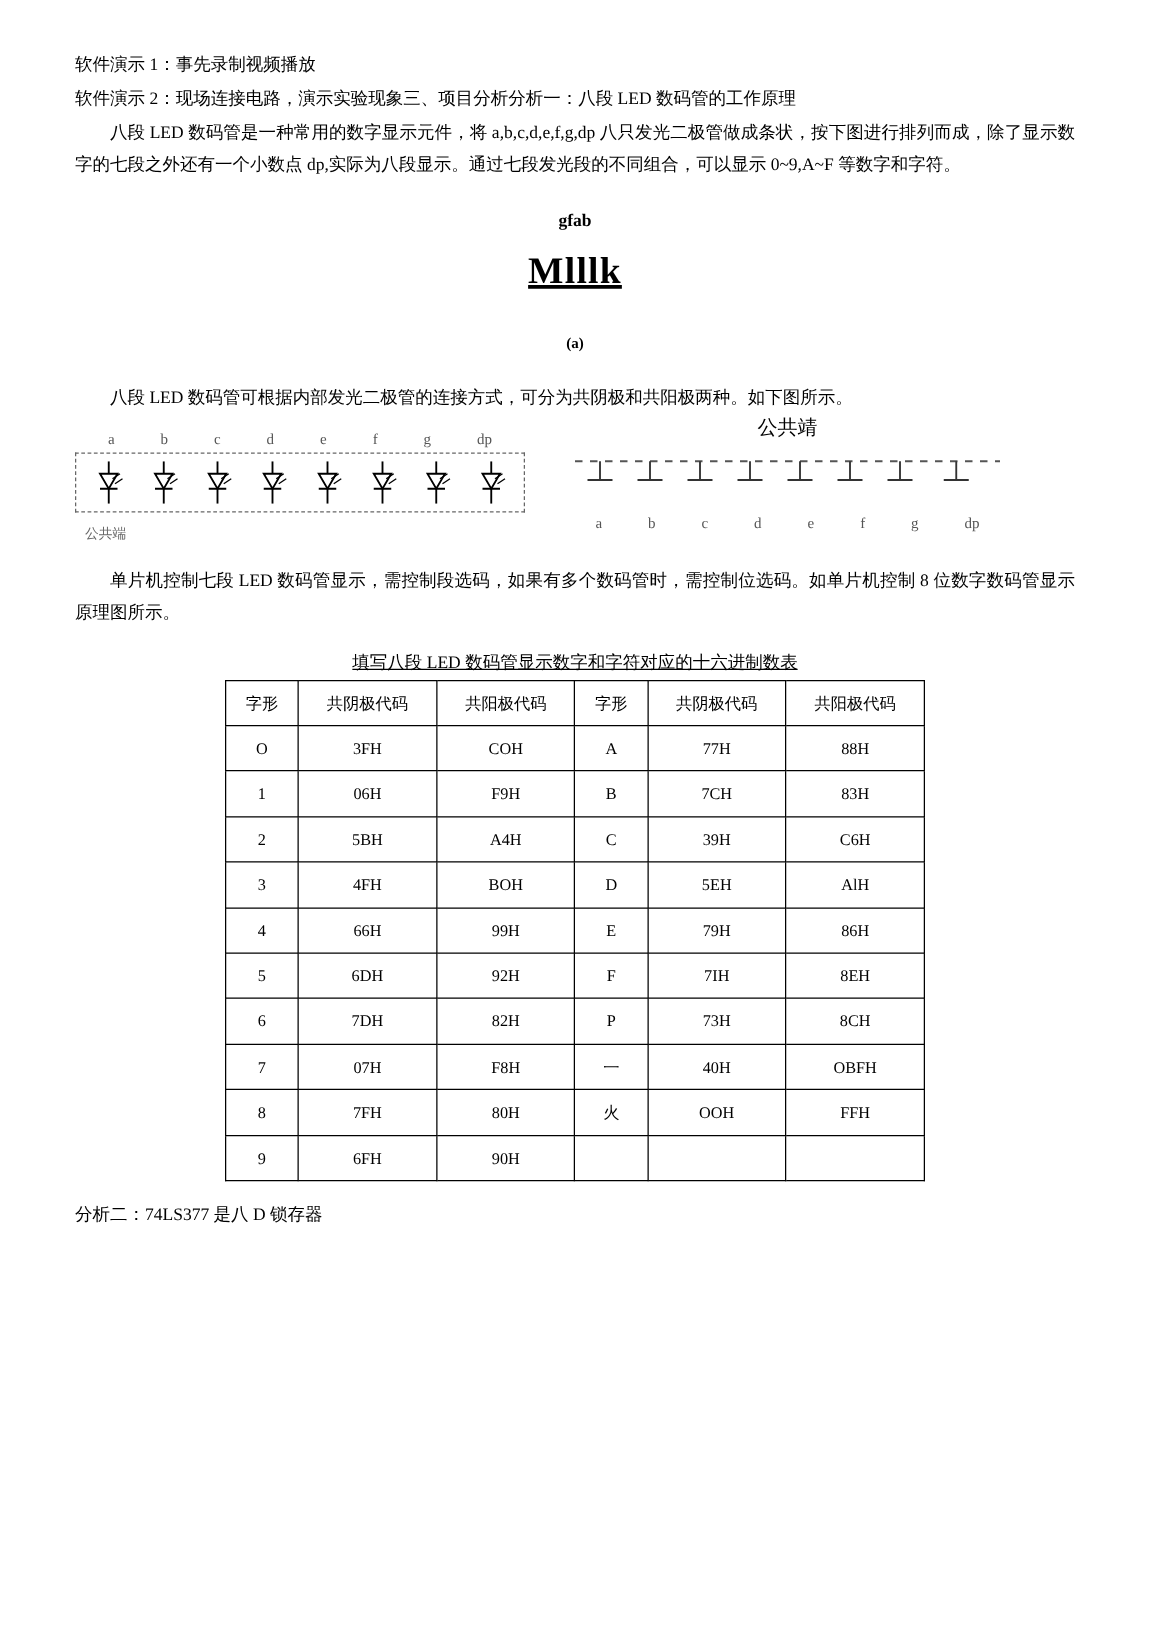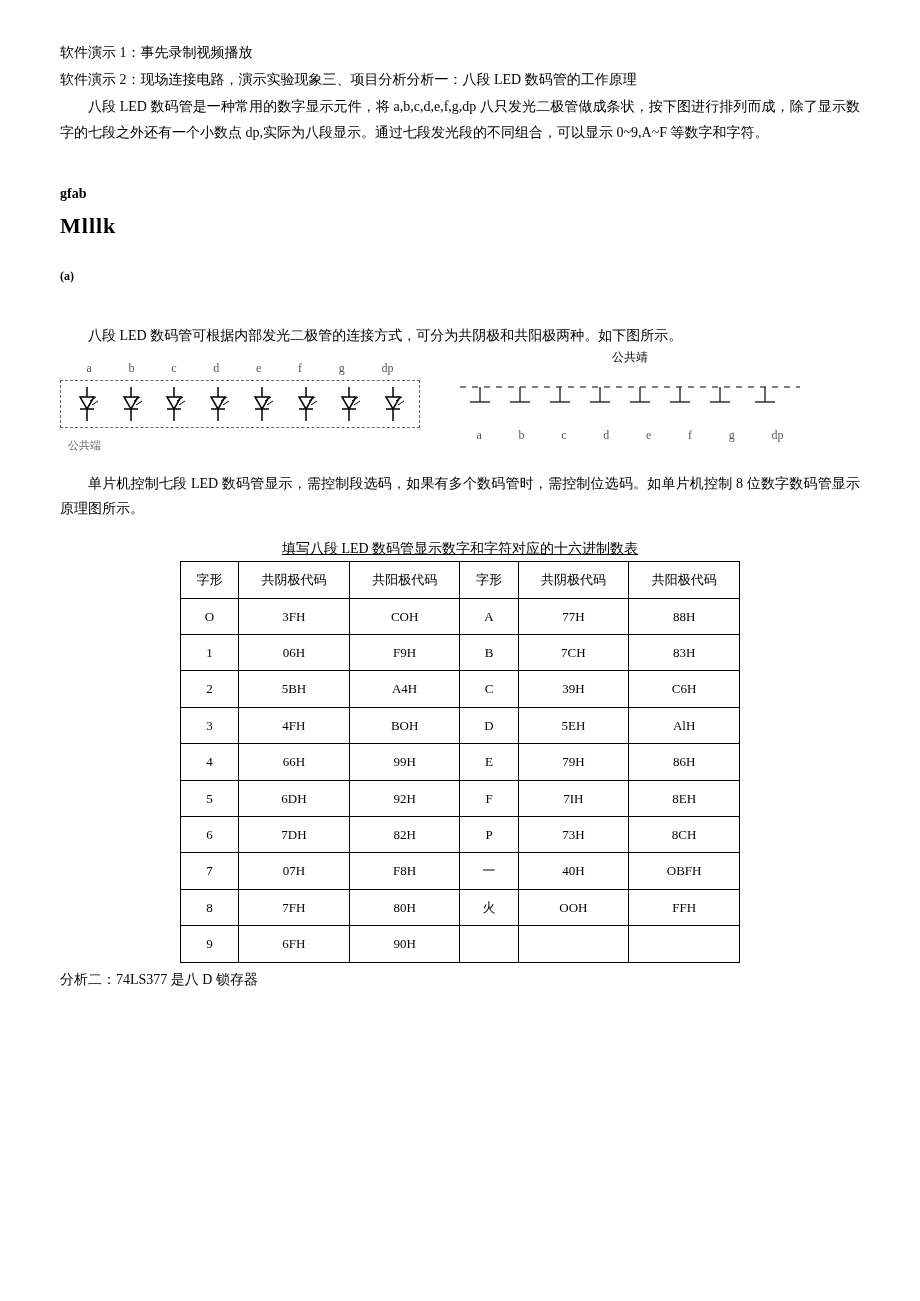--- a/index.html
+++ b/index.html
@@ -13,28 +13,30 @@
       padding: 40px 60px;
     }
     .para {
       text-align: justify;
       margin-bottom: 2px;
     }
     .indent {
       text-indent: 2em;
     }
     .diagram-center {
-      margin: 36px 0;
+      text-align: center;
+      margin: 20px 0;
     }
     .diagram-center .bold {
       font-weight: bold;
       font-size: 14px;
     }
     .diagram-center .underline {
-      font-size: 22px;
+      text-decoration: underline;
+      font-size: 30px;
       font-weight: bold;
       letter-spacing: 1px;
     }
     .diagram-center .small {
       font-size: 16px;
       font-weight: bold;
     }
     .diagram-center .tiny {
       font-size: 12px;
       font-weight: bold;
@@ -54,21 +56,21 @@
     }
     .circuit-right {
       width: 360px;
       position: relative;
     }
     .right-label {
       position: absolute;
       top: -20px;
       left: 50%;
       transform: translateX(-50%);
-      font-size: 12px;
+      font-size: 16px;
     }
     .labels {
       display: flex;
       justify-content: space-around;
       font-size: 12px;
       padding: 0 8px;
       color: #555;
     }
     .led-box {
       border: 1.5px dashed #666;
@@ -88,21 +90,21 @@
     }
     .table-caption {
       text-align: center;
       margin-top: 25px;
       margin-bottom: 0;
       font-size: 14px;
       text-decoration: underline;
     }
     table.code-table {
       border-collapse: collapse;
-      margin: 0 auto 4px auto;
+      margin: 0 auto 15px auto;
       width: 560px;
     }
     table.code-table td, table.code-table th {
       border: 1px solid #000;
       padding: 6px 8px;
       text-align: center;
       font-size: 13px;
       font-weight: normal;
     }
     table.code-table th {

